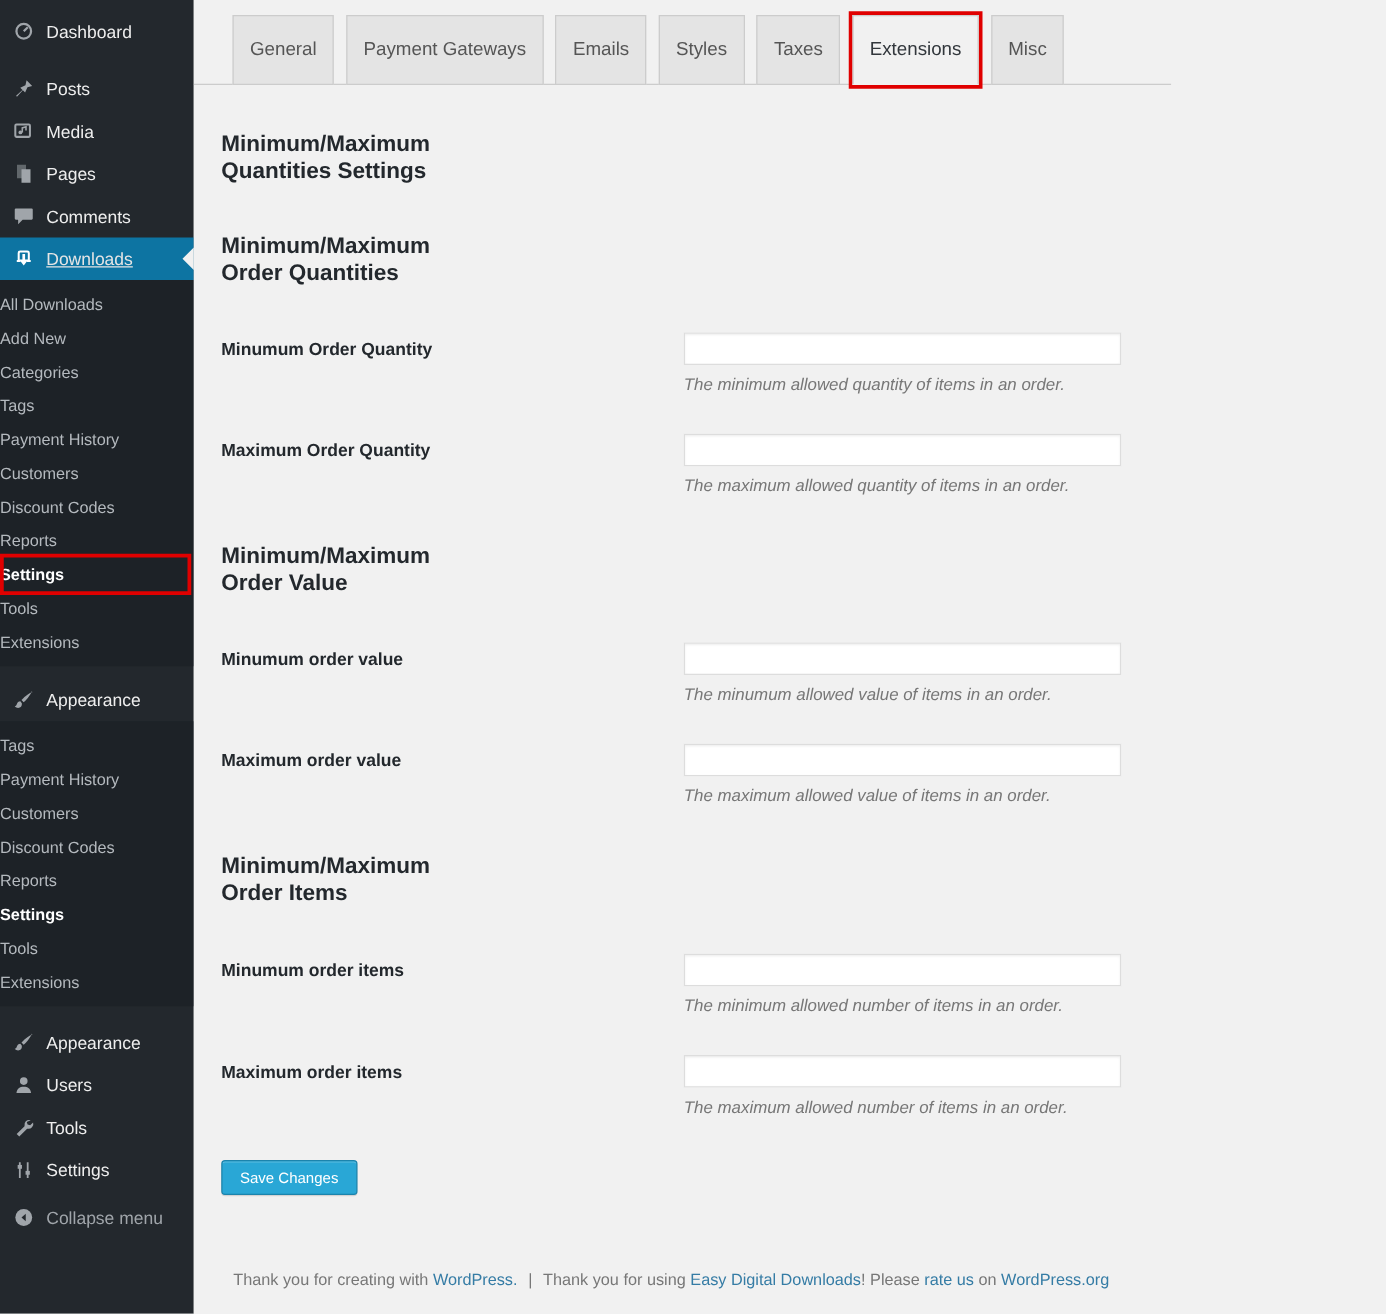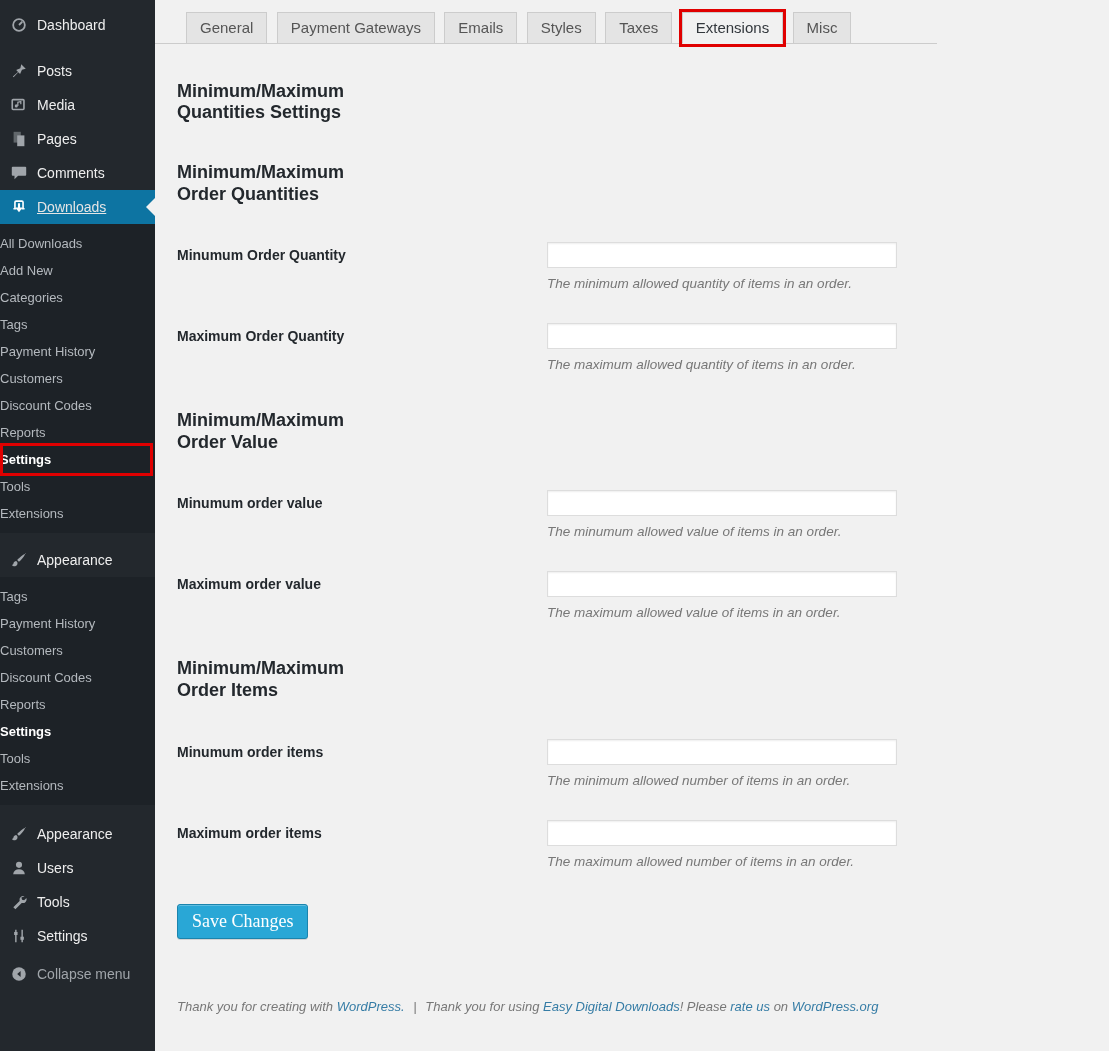--- a/index.html
+++ b/index.html
@@ -59,21 +59,21 @@
   
   .main { flex:1; position:relative; background:#f1f1f1; overflow:hidden; }
   .tabs {
     padding:12px 20px 0 31px;
     border-bottom:1px solid #ccc;
     white-space:nowrap;
   }
   .tab {
     display:inline-block;
     margin:0 5px -1px 0;
-    padding:4px 13px;
+    padding:16px 13px;
     font-size:15px; line-height:1.45;
     background:#e4e4e4;
     border:1px solid #ccc;
     color:#555; cursor:pointer;
     position:relative;
   }
   .tab.active { background:#f1f1f1; border-bottom-color:#f1f1f1; color:#32373c; }
   .tab.annotated-tab { box-shadow:0 0 0 3px #e00000; z-index:2; }
 
   .content { padding:0 40px 0 22px; }
@@ -97,29 +97,30 @@
     box-shadow:inset 0 1px 2px rgba(0,0,0,.07);
     font-family:"Liberation Sans", sans-serif;
   }
   .field-desc {
     margin-top:8px; font-style:italic; color:#777; font-size:13.5px;
   }
   .save-button {
     margin-top:35px;
     display:inline-block;
     background:#29a7d6; border:1px solid #1b84ad;
-    color:#fff; font-size:18px;
+    color:#fff; font-size:12px;
     padding:6px 14px; border-radius:3px; cursor:pointer;
     box-shadow:inset 0 1px 0 rgba(255,255,255,.25), 0 1px 0 rgba(0,0,0,.12);
-    font-family:Liberation Serif, serif;
+    font-family:Liberation Sans, sans-serif;
   }
   .page-footer {
     margin-top:60px;
-    font-size:13px; font-style:italic; color:#777;
+    font-size:13px; color:#777;
     white-space:nowrap;
+    text-align:center;
   }
   .page-footer a { color:#357ca5; text-decoration:none; cursor:pointer; }
   .page-footer .sep2 { margin:0 5px; }
 </style>
 </head>
 <body>
 
 <div class="app">
 
   <aside class="sidebar">

